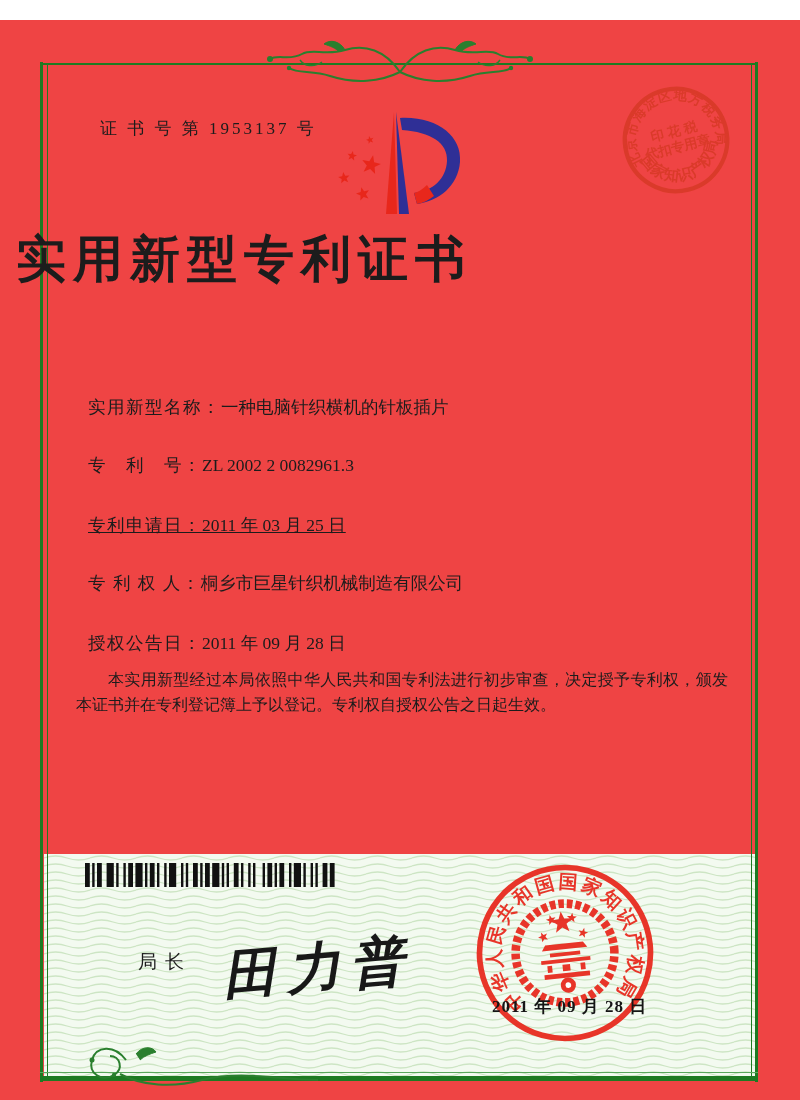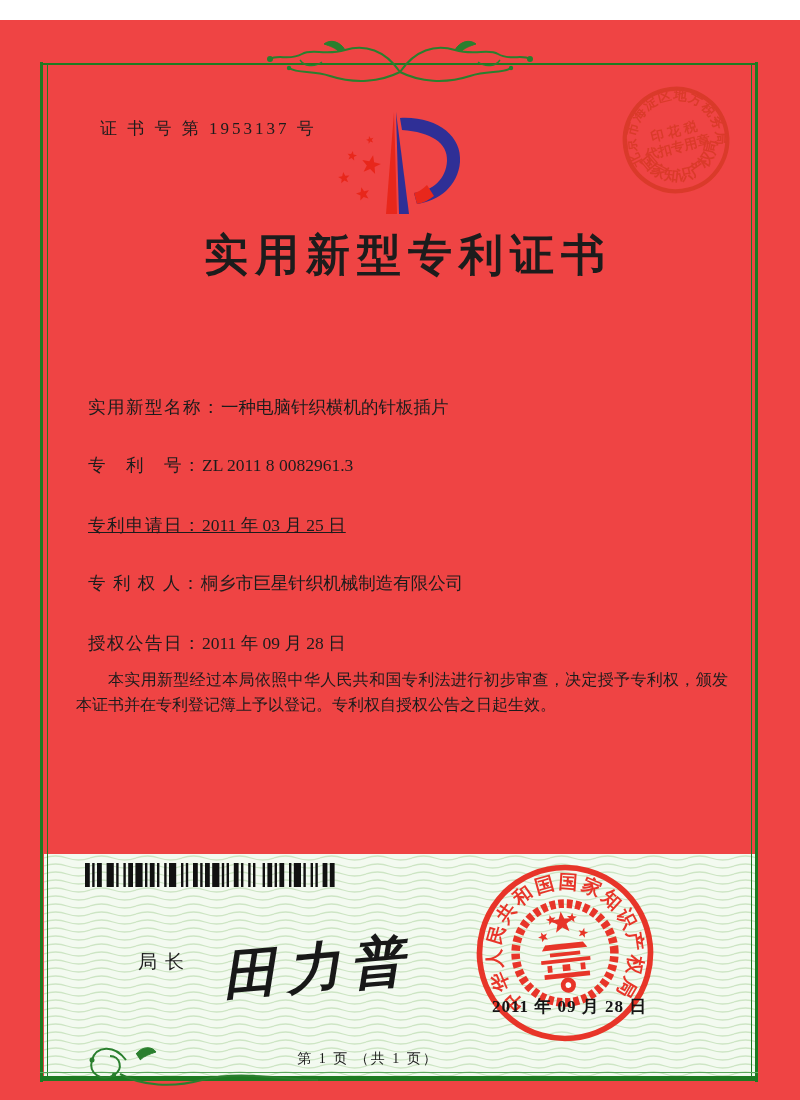--- a/index.html
+++ b/index.html
@@ -19,22 +19,22 @@
   .b-top{left:40px; top:43px; width:718px; height:2px;}
   .b-bot-thin {left:40px; top:1052px; width:718px; height:1px; background:#5aa75c;}
   .b-bot-thick{left:40px; top:1056px; width:718px; height:5px;}
   .orn-top{position:absolute; left:228px; top:12px; z-index:2;}
   .orn-bl {position:absolute; left:80px;  top:1018px; z-index:3;}
   .waves{position:absolute; left:44px; top:834px; z-index:0;}
   
   .cert-no{position:absolute; left:100px; top:97px; font-size:17px; letter-spacing:3px; z-index:2;}
   .logo{position:absolute; left:330px; top:86px; z-index:2;}
   .tax-stamp{position:absolute; left:612px; top:56px; z-index:3; opacity:.92;}
-  .title{position:absolute; left:16px; right:0; top:206px; text-align:center;
-         font-size:44px; font-weight:700; letter-spacing:7px; z-index:2;}
+  .title{position:absolute; left:16px; right:0; top:206px; 
+         font-size:50px; font-weight:700; letter-spacing:7px; z-index:2;}
   .fields{position:absolute; left:88px; top:0; width:640px; z-index:2;}
   .frow{position:absolute; left:0; white-space:nowrap; font-size:17.5px;}
   .frow .f-label{letter-spacing:1.5px;}
   .f-r0{top:375px;font-family:Liberation Serif, serif;} .f-r1{top:433px;} .f-r2{top:493px;text-decoration:underline;} .f-r3{top:551px;} .f-r4{top:611px;}
   .paras{position:absolute; left:76px; top:648px; width:652px; z-index:2;
          font-size:16px; line-height:1.56; text-align:justify;}
   .paras p{margin:0; text-indent:2em;}
   .barcode{position:absolute; left:85px; top:843px; z-index:2;}
   .sig-row{position:absolute; left:138px; top:912px; z-index:2; width:300px;}
   .sig-title{font-size:19px; letter-spacing:8px; vertical-align:18px;}
@@ -127,21 +127,21 @@
     </g>
   </svg>
 
   <div class="title">实用新型专利证书</div>
 
   <div class="fields">
     <div class="frow f-r0">
       <span class="f-label">实用新型名称：</span><span class="f-value">一种电脑针织横机的针板插片</span>
     </div>
     <div class="frow f-r1">
-      <span class="f-label">专　利　号：</span><span class="f-value">ZL 2011 8 0082961.3</span>
+      <span class="f-label">专　利　号：</span><span class="f-value">ZL 2002 2 0082961.3</span>
     </div>
     <div class="frow f-r2">
       <span class="f-label">专利申请日：</span><span class="f-value">2011 年 03 月 25 日</span>
     </div>
     <div class="frow f-r3">
       <span class="f-label">专 利 权 人：</span><span class="f-value">桐乡市巨星针织机械制造有限公司</span>
     </div>
     <div class="frow f-r4">
       <span class="f-label">授权公告日：</span><span class="f-value">2011 年 09 月 28 日</span>
     </div>
@@ -224,15 +224,14 @@
           <rect x="76" y="121" width="48" height="5"></rect>
           <circle cx="100" cy="134" r="8"></circle>
           <circle cx="100" cy="134" r="3" fill="#ffffff"></circle>
         </g>
       </g>
     </g>
   </svg>
 
   <div class="issue-date">2011 年 09 月 28 日</div>
 
-  <div class="footer">第 1 页 （共 1 页）</div>
 
 </div>
 
 </body></html>

